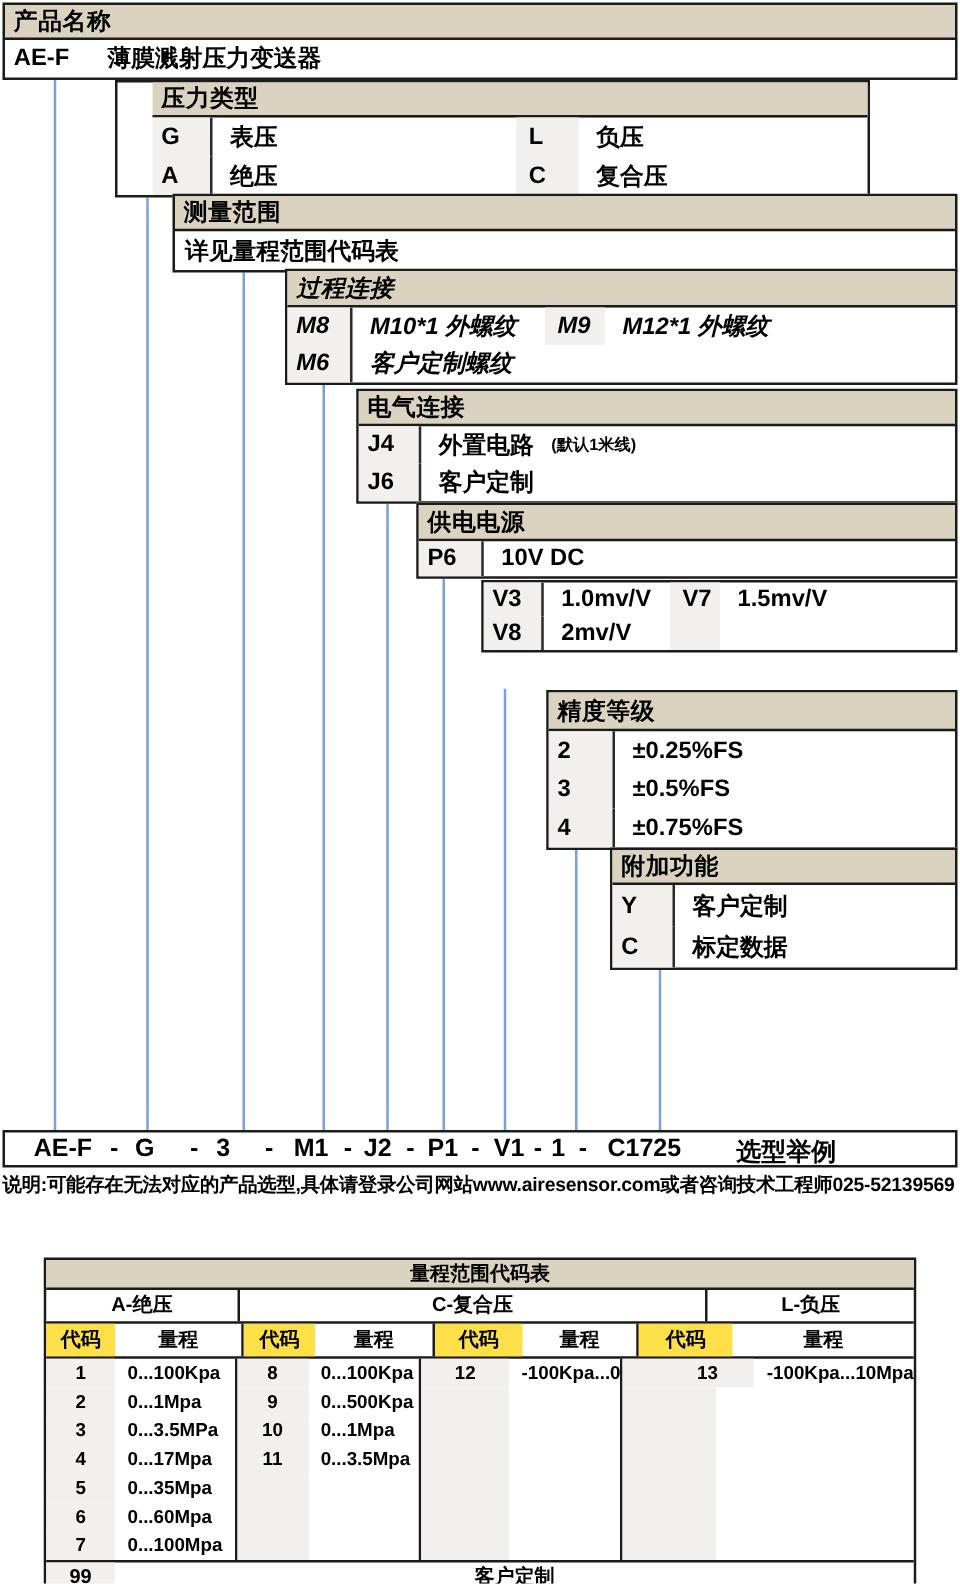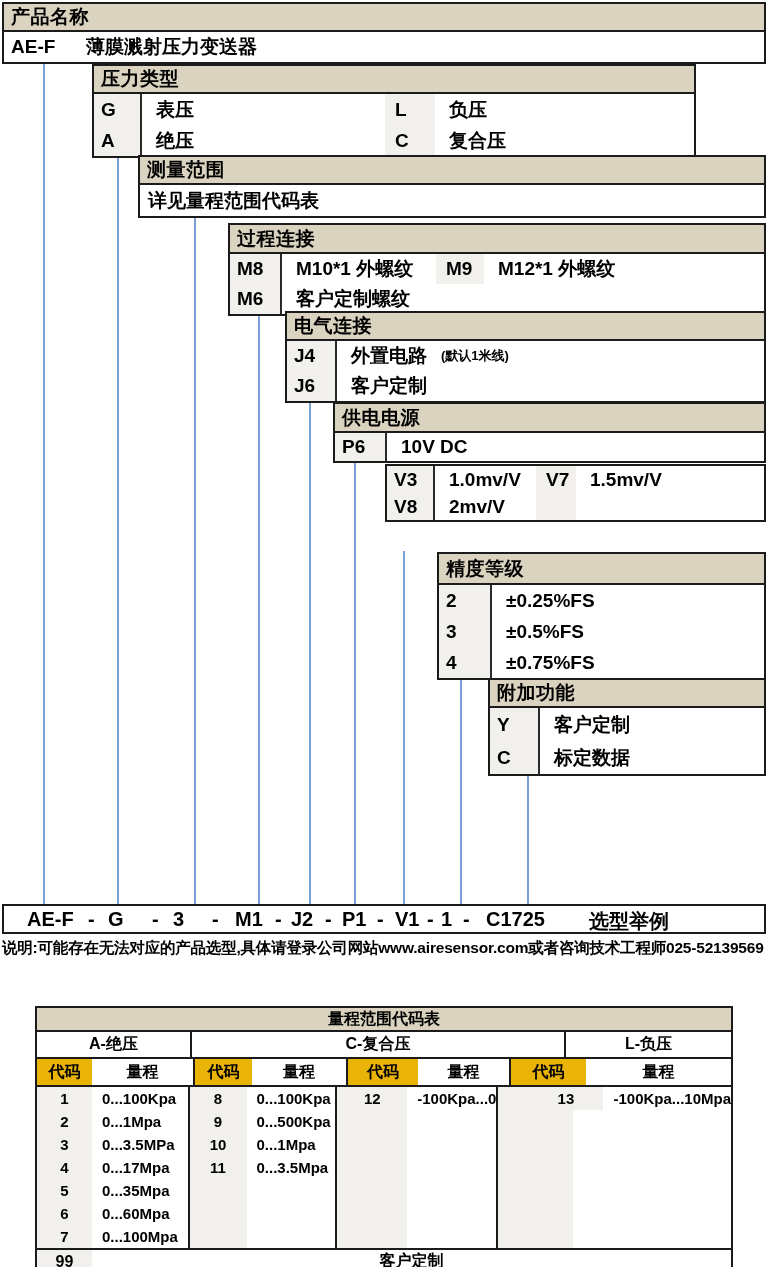--- a/index.html
+++ b/index.html
@@ -34,21 +34,21 @@
 
   
   #range-table{position:absolute;left:35px;top:1006px;width:698px;
                border:2px solid #1b1b1b;box-sizing:border-box;background:#fff;font-size:16px;}
   .rt-title{height:22px;background:#d9d3bf;border-bottom:2px solid #1b1b1b;
             display:flex;align-items:center;justify-content:center;font-size:16px;}
   .rt-groups,.rt-sub{display:flex;border-bottom:2px solid #1b1b1b;}
   .rt-gcell{height:25px;display:flex;align-items:center;justify-content:center;
             border-right:2px solid #1b1b1b;box-sizing:border-box;}
   .rt-gcell:last-child{border-right:none;}
-  .rt-scode{background:#eab308;display:flex;align-items:center;justify-content:center;
+  .rt-scode{background:#fde047;display:flex;align-items:center;justify-content:center;
             height:26px;box-sizing:border-box;}
   .rt-srange{display:flex;align-items:center;justify-content:center;height:26px;box-sizing:border-box;}
   .rt-body{display:flex;height:161px;}
   .rt-col{display:flex;flex-direction:column;border-right:2px solid #1b1b1b;box-sizing:border-box;}
   .rt-col:last-child{border-right:none;}
   .rt-row{display:flex;height:23px;}
   .rt-code{background:#f1f0ec;display:flex;align-items:center;justify-content:center;font-size:15px;}
   .rt-range{display:flex;align-items:center;padding-left:10px;font-size:15px;box-sizing:border-box;}
   .rt-codebg{background:#f1f0ec;flex:1;}
   .rt-footer{display:flex;border-top:2px solid #1b1b1b;height:23px;}
@@ -71,21 +71,21 @@
   <div class="vline" style="left:527px;top:775px;height:129px;"></div>
 
   <div class="sec" style="left:2px;top:2px;width:764px;">
     <div class="sec-h" style="height:26px;">产品名称</div>
     <div class="row" style="height:30px;">
       <div class="cell codeplain opt-txt" style="width:82px;padding-left:7px;">AE-F</div>
       <div class="cell opt-txt fill">薄膜溅射压力变送器</div>
     </div>
   </div>
 
-  <div class="sec" style="left:92px;top:64px;width:604px;">
+  <div class="sec" style="left:92px;top:64px;width:604px;padding-left:28px;">
     <div class="sec-h" style="height:26px;">压力类型</div>
     <div class="row" style="height:31px;">
       <div class="cell code opt-txt" style="width:48px;">G</div>
       <div class="cell desc opt-txt" style="width:243px;">表压</div>
       <div class="cell code2 opt-txt" style="width:50px;">L</div>
       <div class="cell desc opt-txt fill">负压</div>
     </div>
     <div class="row" style="height:31px;">
       <div class="cell code opt-txt" style="width:48px;">A</div>
       <div class="cell desc opt-txt" style="width:243px;">绝压</div>
@@ -94,21 +94,21 @@
     </div>
   </div>
 
   <div class="sec" style="left:138px;top:155px;width:628px;">
     <div class="sec-h" style="height:26px;">测量范围</div>
     <div class="row" style="height:31px;">
       <div class="cell opt-txt fill" style="padding-left:8px;">详见量程范围代码表</div>
     </div>
   </div>
 
-  <div class="sec" style="left:228px;top:223px;width:538px;">
+  <div class="sec" style="left:228px;top:215px;width:538px;font-style:italic;">
     <div class="sec-h" style="height:27px;">过程连接</div>
     <div class="row" style="height:30px;">
       <div class="cell code opt-txt" style="width:52px;">M8</div>
       <div class="cell desc opt-txt" style="width:154px;">M10*1 外螺纹</div>
       <div class="cell code2 opt-txt" style="width:48px;">M9</div>
       <div class="cell desc opt-txt fill">M12*1 外螺纹</div>
     </div>
     <div class="row" style="height:30px;">
       <div class="cell code opt-txt" style="width:52px;">M6</div>
       <div class="cell desc opt-txt fill">客户定制螺纹</div>

